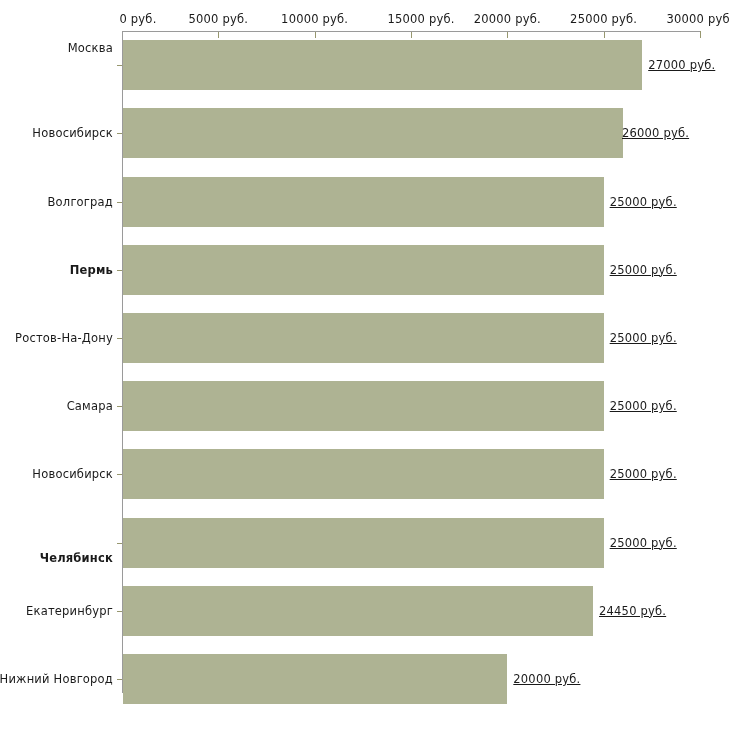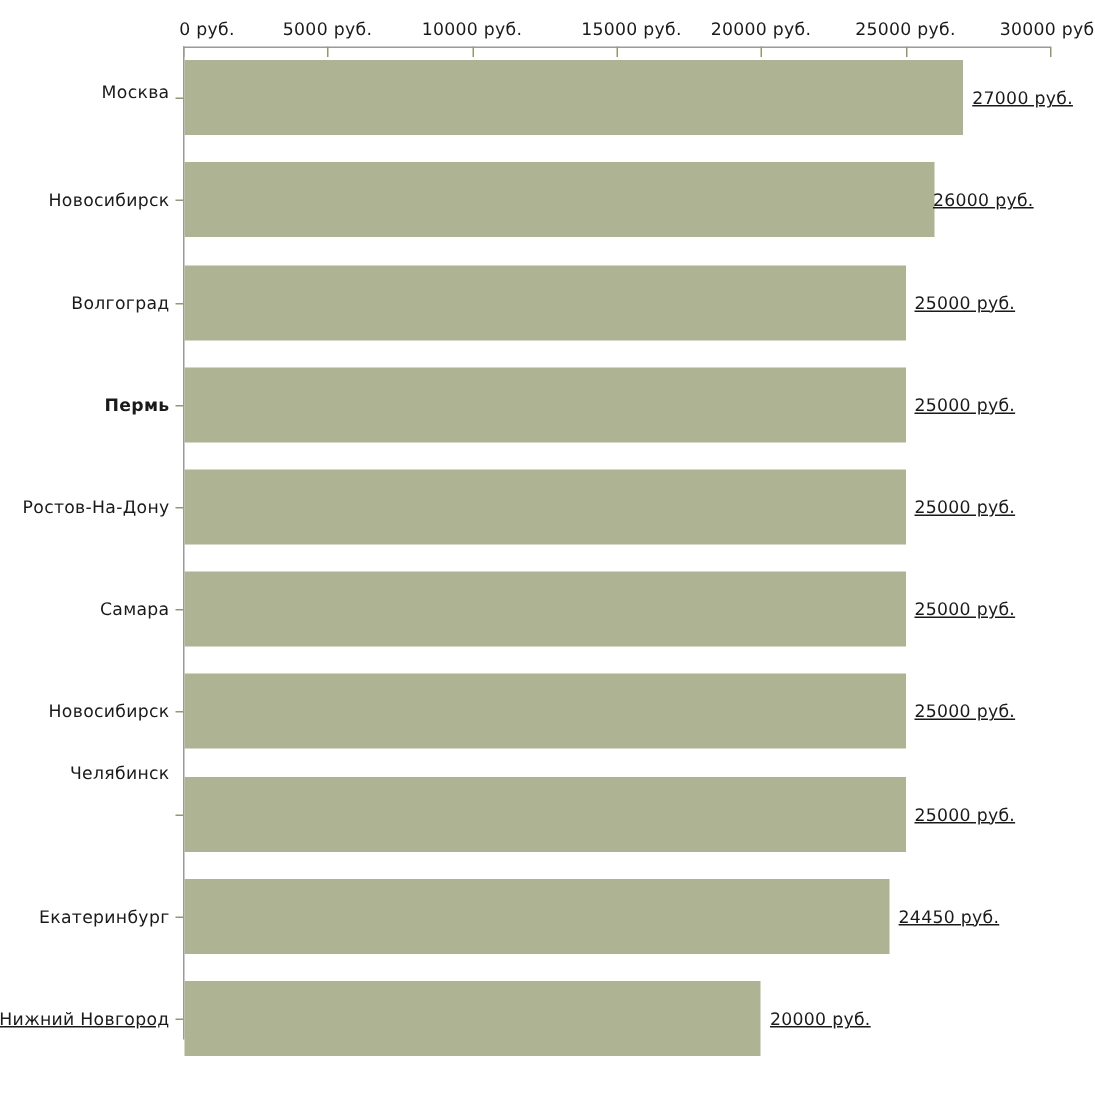--- a/index.html
+++ b/index.html
@@ -90,30 +90,30 @@
     letter-spacing: 0.2px;
     text-decoration: underline;
   }
 </style>
 </head>
 <body>
 
 <div id="chart-root">
 
   <div id="y-label-col">
-      <div class="y-tick-label" style="top: 61px;">Москва</div>
+      <div class="y-tick-label" style="top: 48px;">Москва</div>
       <div class="y-tick-label" style="top: 133.3px;">Новосибирск</div>
       <div class="y-tick-label" style="top: 201.5px;">Волгоград</div>
       <div class="y-tick-label" style="top: 269.7px; font-weight: bold;">Пермь</div>
       <div class="y-tick-label" style="top: 337.9px;">Ростов-На-Дону</div>
       <div class="y-tick-label" style="top: 406.1px;">Самара</div>
       <div class="y-tick-label" style="top: 474.3px;">Новосибирск</div>
-      <div class="y-tick-label" style="top: 515px;">Челябинск</div>
+      <div class="y-tick-label" style="top: 558px; font-weight: bold;">Челябинск</div>
       <div class="y-tick-label" style="top: 610.7px;">Екатеринбург</div>
-      <div class="y-tick-label" style="top: 678.9px; text-decoration: underline;">Нижний Новгород</div>
+      <div class="y-tick-label" style="top: 678.9px;">Нижний Новгород</div>
     </div>
   <div id="x-tick-layer">
       <div class="x-tick" style="left: 122px;"></div>
       <div class="x-tick" style="left: 218.333px;"></div>
       <div class="x-tick" style="left: 314.667px;"></div>
       <div class="x-tick" style="left: 411px;"></div>
       <div class="x-tick" style="left: 507.333px;"></div>
       <div class="x-tick" style="left: 603.667px;"></div>
       <div class="x-tick" style="left: 700px;"></div>
     </div>

